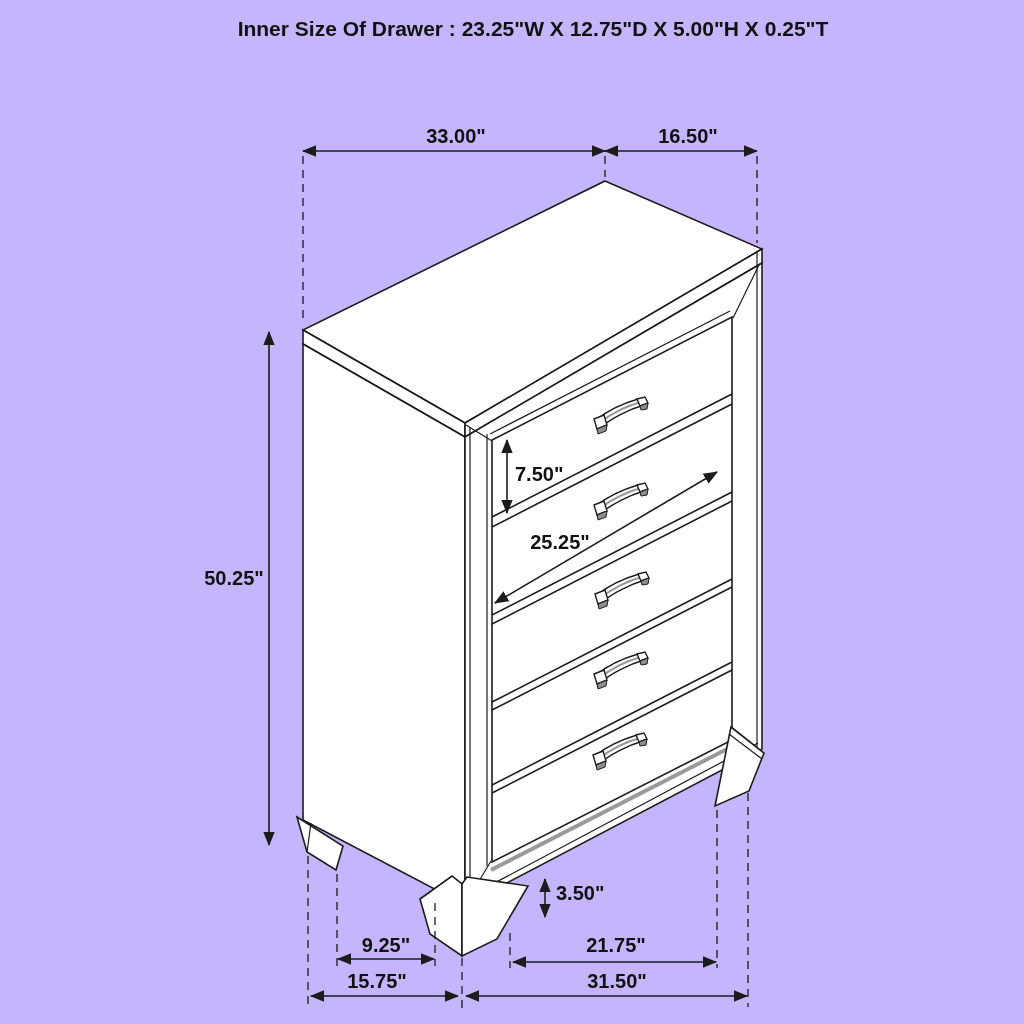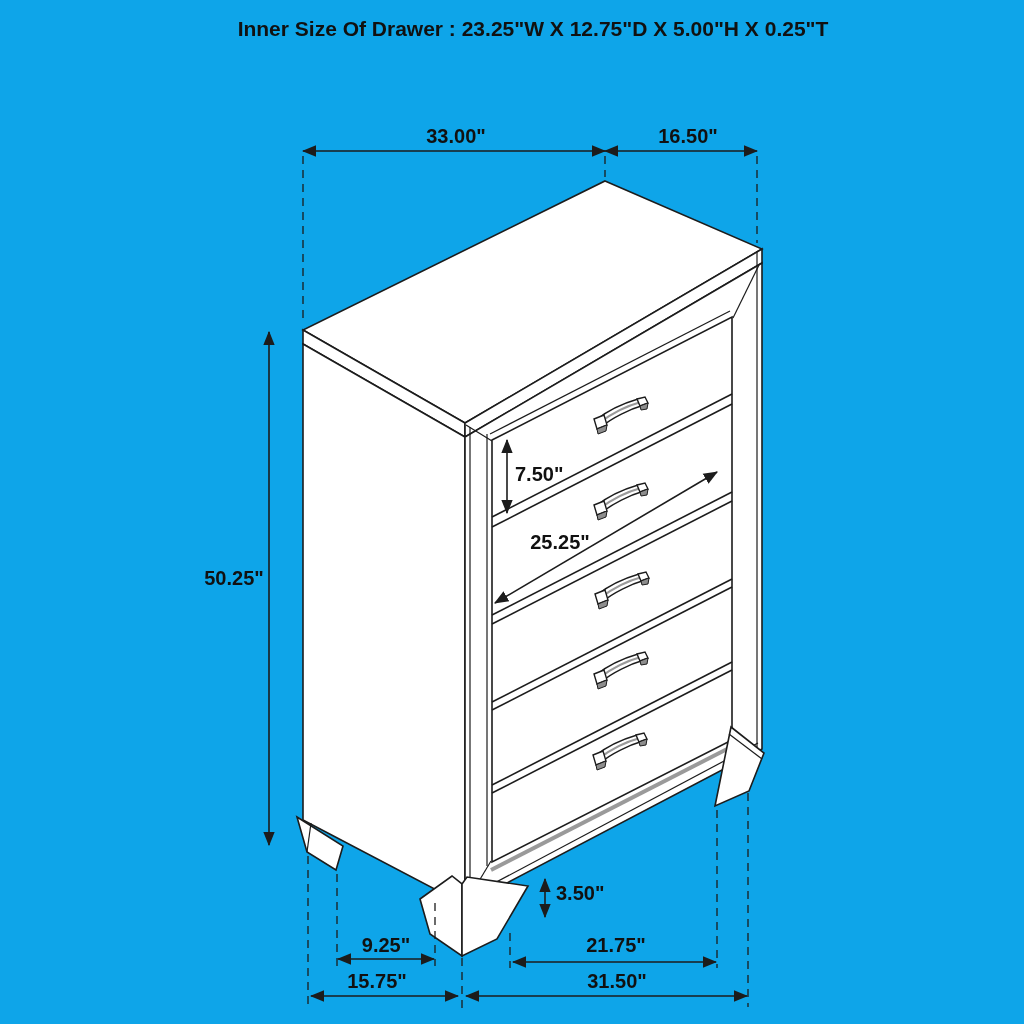--- a/index.html
+++ b/index.html
@@ -1,16 +1,16 @@
 <!DOCTYPE html>
 <html><head>
 <meta charset="utf-8">
 <style>
   html,body{margin:0;padding:0;background:#fff;}
-  .stage{width:1024px;height:1024px;background:#0ea5e9;position:relative;overflow:hidden;
+  .stage{width:1024px;height:1024px;background:#c4b5fd;position:relative;overflow:hidden;
          font-family:"Liberation Sans", sans-serif;}
   svg{display:block;}
   text{font-family:"Liberation Sans", sans-serif;font-weight:bold;fill:#111;}
   .dim-label{font-size:20px;}
   .title-label{font-size:21px;}
   .ln{stroke:#1c1c1c;stroke-width:1.6;fill:none;}
   .thin{stroke:#1c1c1c;stroke-width:1.2;fill:none;}
   .face{fill:#ffffff;stroke:#1c1c1c;stroke-width:1.6;}
   .dash{stroke:#1c1c1c;stroke-width:1.3;fill:none;stroke-dasharray:8 6;}
   .dimline{stroke:#1c1c1c;stroke-width:1.6;fill:none;}

